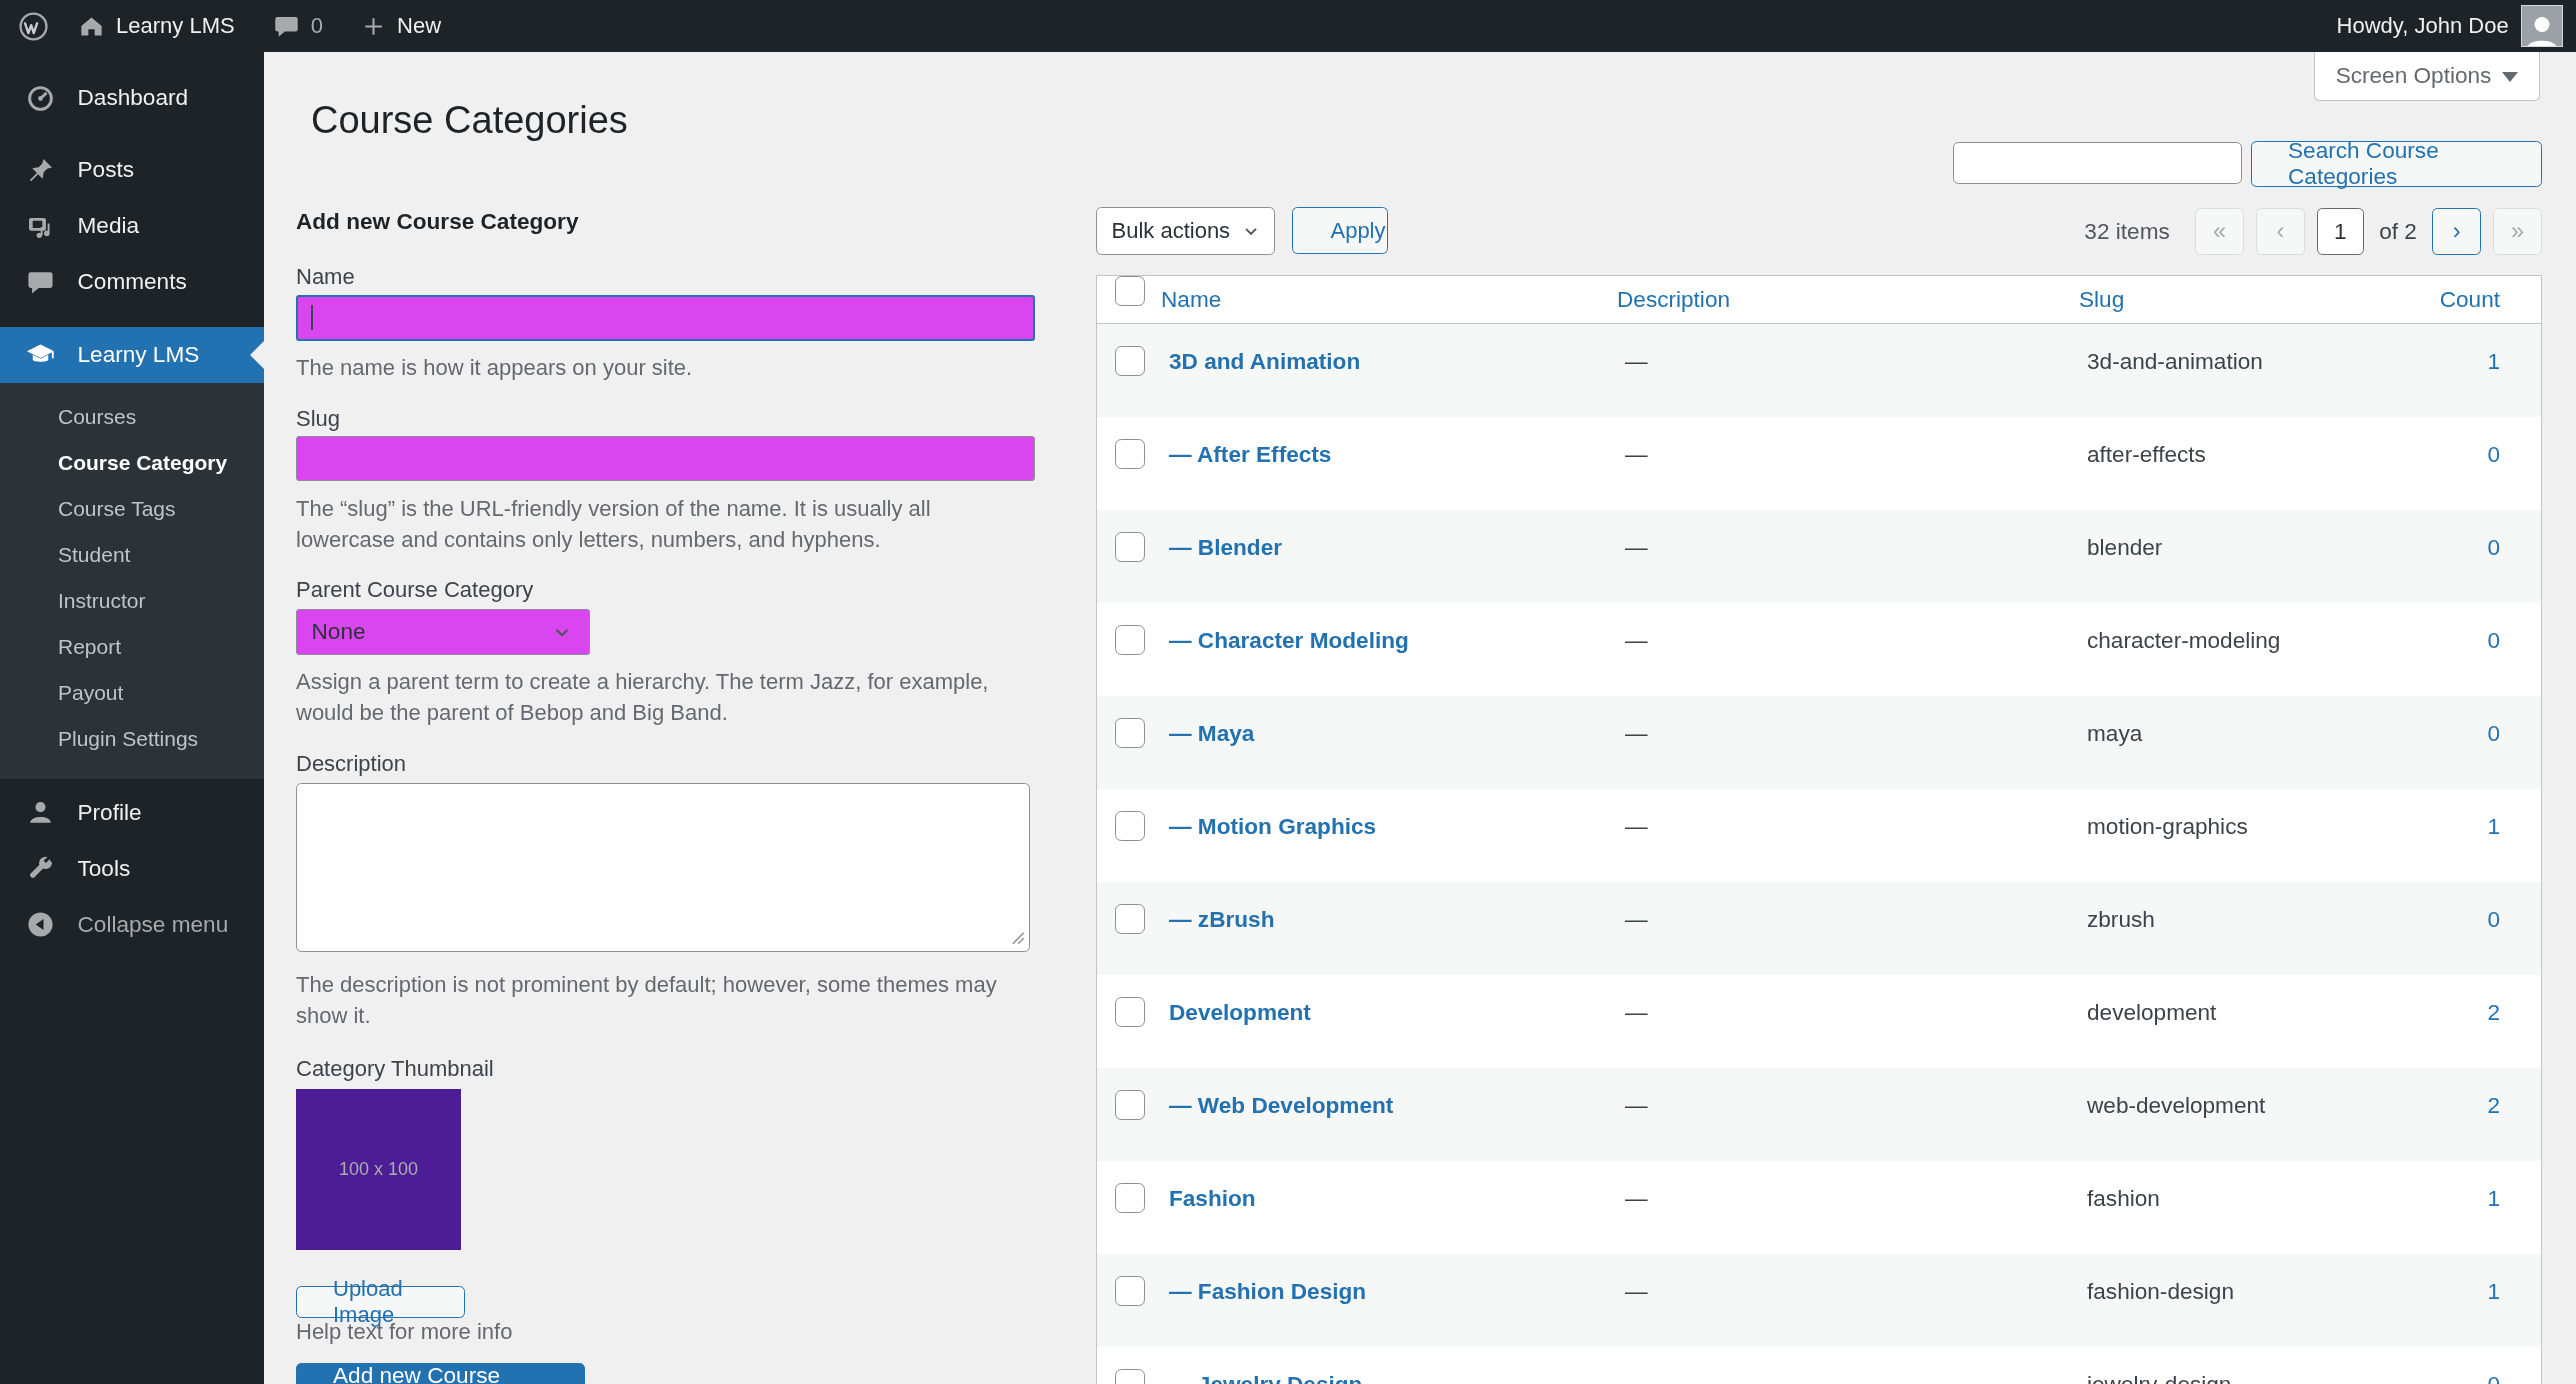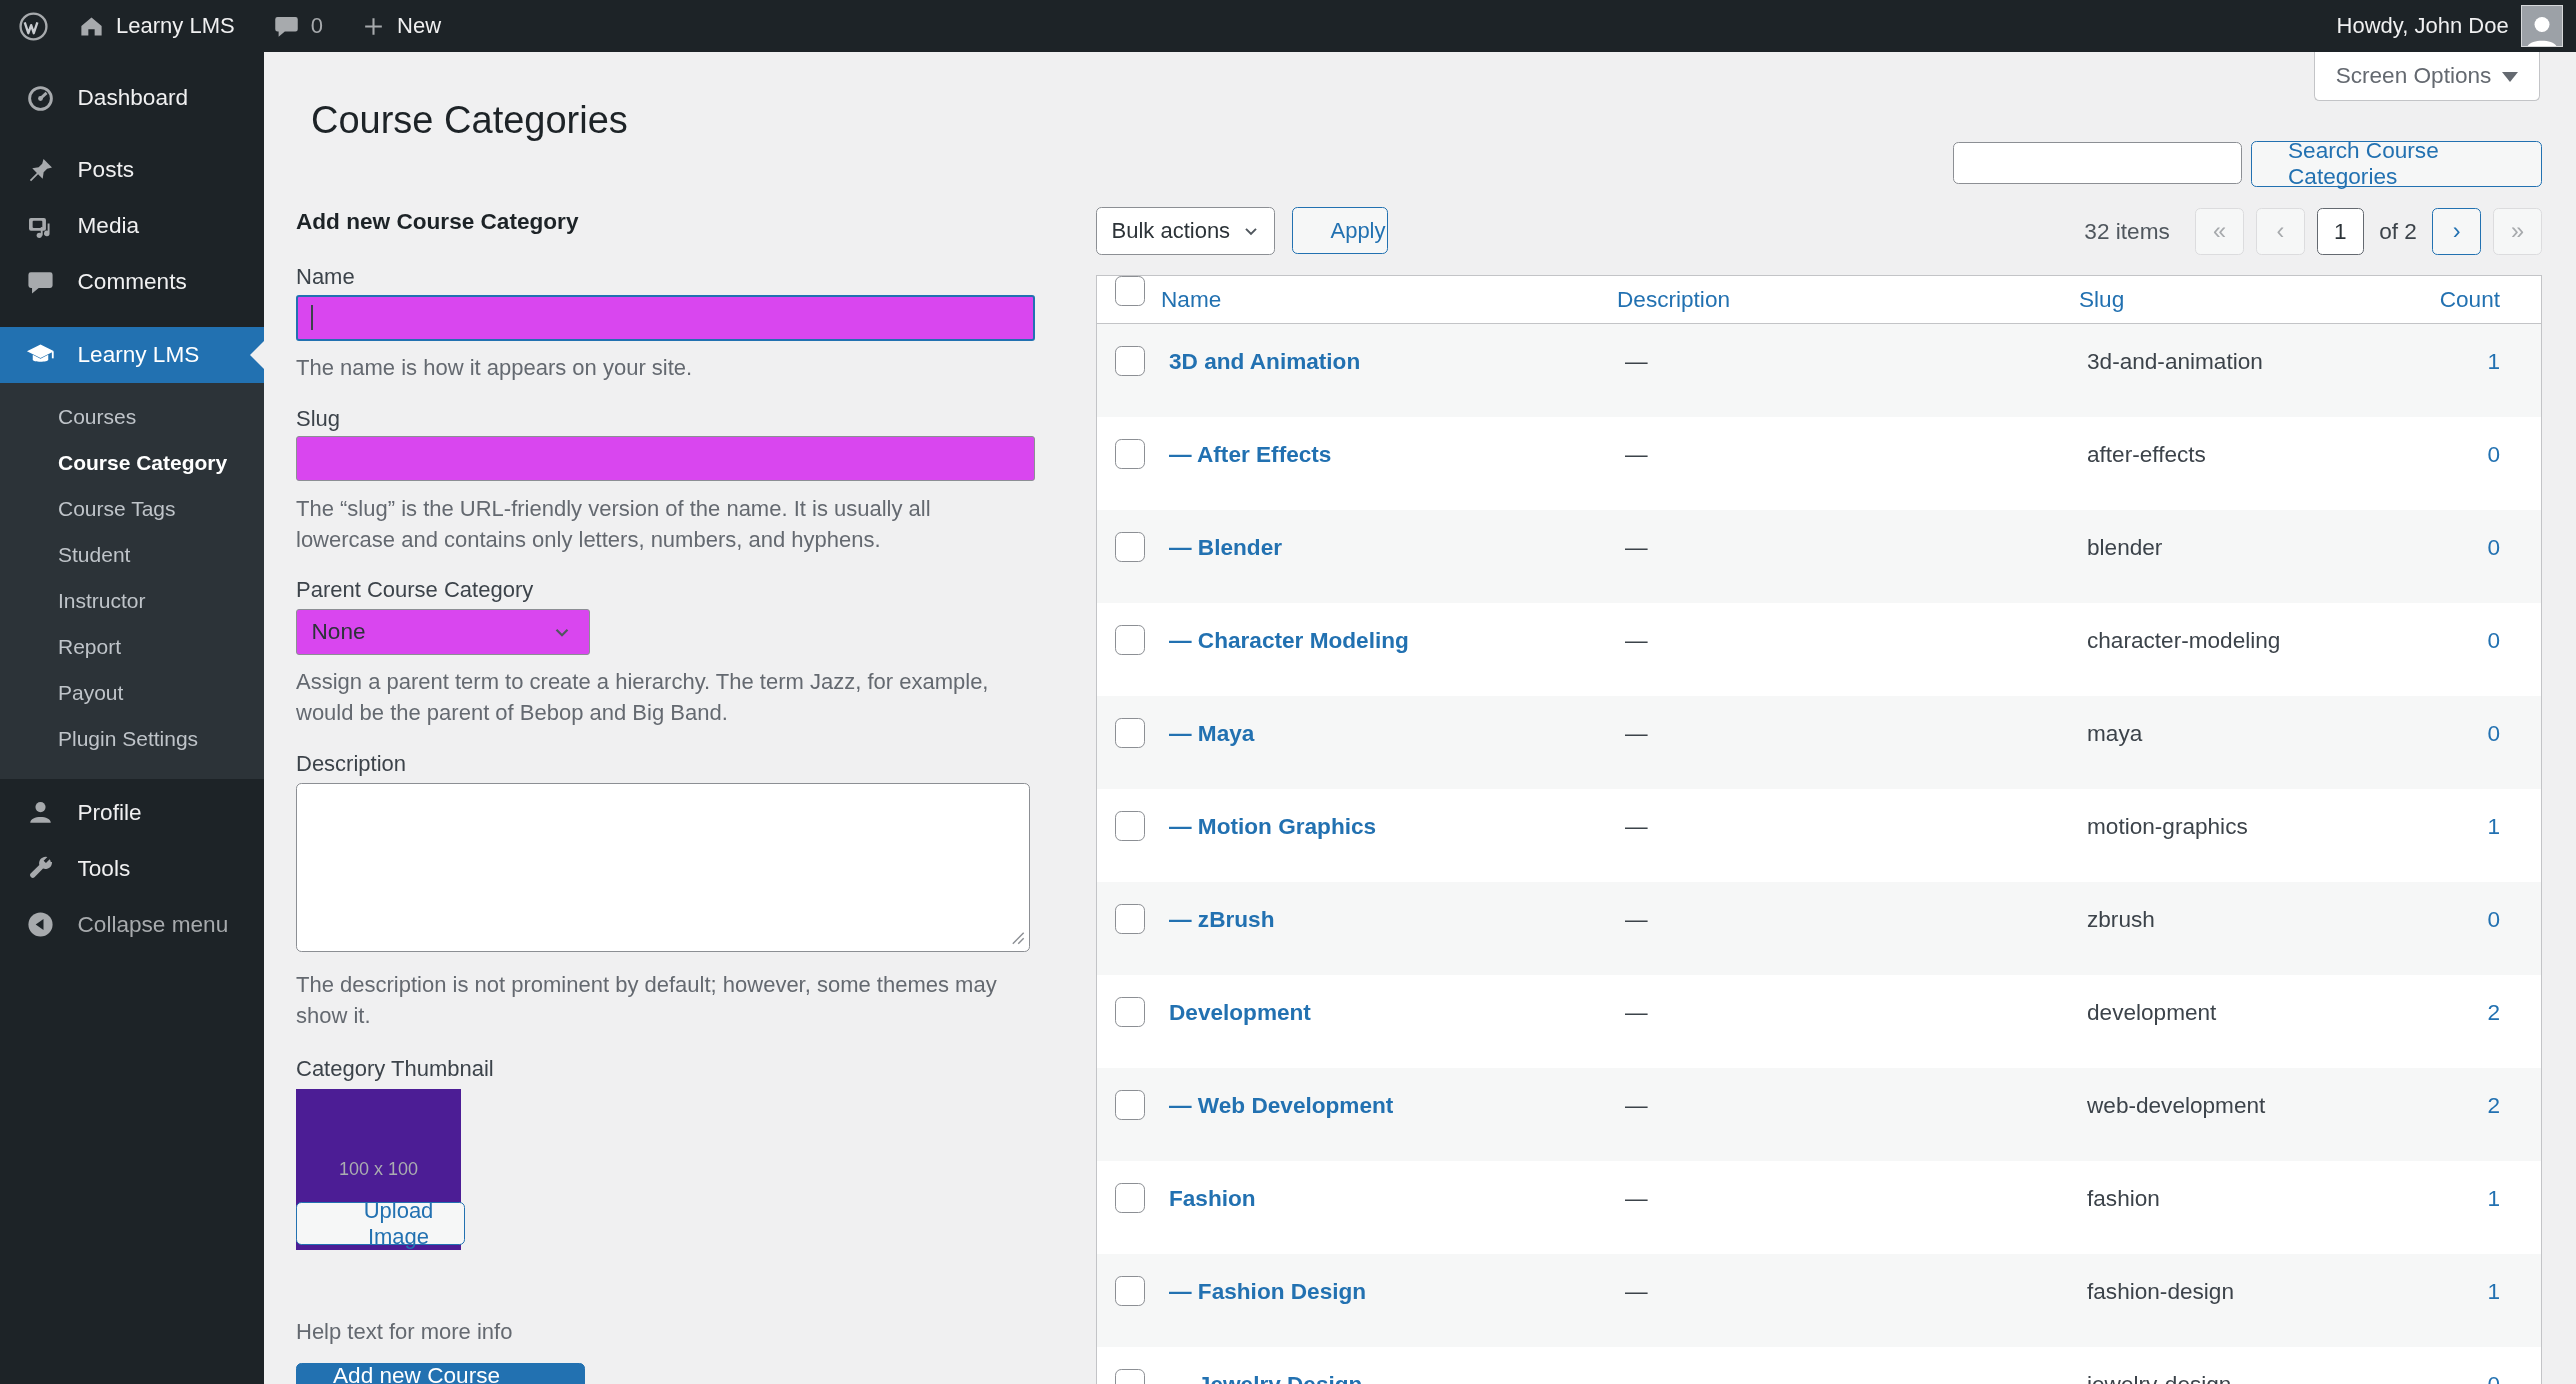--- a/index.html
+++ b/index.html
@@ -61,21 +61,21 @@
   .desc-wrap { top:731px; width:734px; height:169px; }
   .desc-ta { width:734px; height:169px; background:#fff; border:1.8px solid #8c8f94; border-radius:5.4px;
     resize:none; font-size:22px; padding:9px 12.7px; font-family:inherit; }
   .grip { position:absolute; right:4.5px; bottom:6.3px; }
   .desc-help { top:917px; }
   .thumb-lbl { top:1004px; }
   .thumb { top:1037px; width:165px; height:161px; background:#4c1d95;
     display:flex; align-items:center; justify-content:center; font-size:18px; color:#aaadb0; }
   .btn { display:flex; align-items:center; justify-content:center; cursor:pointer;
     background:#f6f7f7; border:1.8px solid #2271b1; color:#2271b1; border-radius:5.4px; font-size:22px;padding-left:36px; }
-  .upload-btn { top:1150px; width:169px; height:43px;text-align:center; }
+  .upload-btn { top:1234px; width:169px; height:32px; }
   .thumb-help { top:1264px; }
   .submit-btn { top:1311px; width:289px; height:51px; background:#2271b1; border:1.8px solid #2271b1;
     color:#fff; font-size:22.6px; }
 
   
   .list-col { position:absolute; left:832px; top:0; width:1446px; }
   .search-inp { position:absolute; left:857px; top:90px; width:289px; height:42px;
     background:#fff; border:1.8px solid #8c8f94; border-radius:5.4px; font-size:22px; padding:0 11px; }
   .search-btn { position:absolute; left:1155px; top:89px; width:291px; height:46px; font-size:22.6px; }
   .bulk-sel { position:absolute; left:0; top:155px; width:179px; height:48px;

